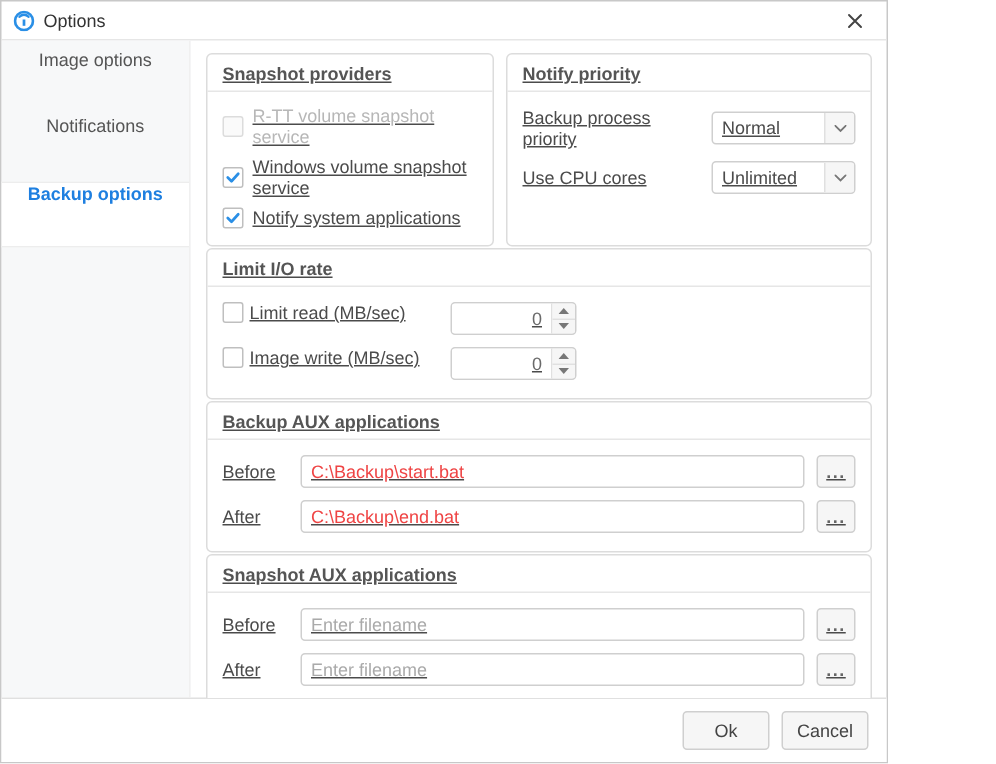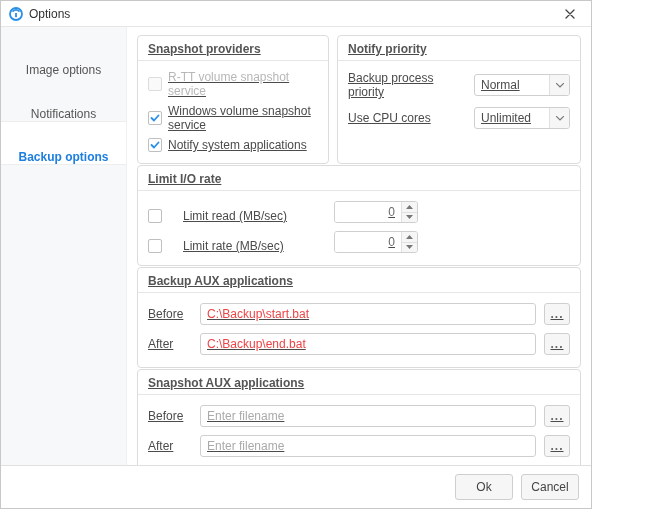--- a/index.html
+++ b/index.html
@@ -44,21 +44,21 @@
   }
   .sidebar {
     width: 126px;
     background: #f7f8f9;
     display: flex; flex-direction: column;
     padding-top: 6px;
     border-right: 1px solid #f0f0f0;
   }
   .sidebar .item {
     height: 44px;
-    display: flex; align-items: flex-end; justify-content: center;
+    display: flex; align-items: flex-start; justify-content: center;
     color: #555;
     cursor: default;
     font-size: 12px;
   }
   .sidebar .item.selected {
     background: #fff;
     color: #1e7fe0;
     font-weight: 600;
     border-top: 1px solid #ededed;
     border-bottom: 1px solid #ededed;
@@ -132,22 +132,22 @@
     display: flex; align-items: center;
     color: #4b4b4b;
   }
   .select .dd {
     width: 20px;
     border-left: 1px solid #e0e0e0;
     display: flex; align-items: center; justify-content: center;
     background: #f6f6f6;
   }
   .io-line {
-    display: flex; align-items: flex-end;
-    gap: 21px;
+    display: flex; align-items: flex-start;
+    gap: 4px;
     padding: 4px 0;
   }
   .spinner-wrap {
     display: inline-flex;
     height: 22px;
     border: 1px solid #cfcfcf;
     border-radius: 3px;
     overflow: hidden;
     background: #fff;
   }
@@ -342,21 +342,21 @@
                       <path d="M0 0 L3.5 4 L7 0" fill="#777"></path>
                     </svg>
                   </span>
               </span>
             </span>
           </div>
           <div class="io-line">
             <span class="chk">
               
             </span>
-            <span style="width:130px">Limit rate (MB/sec)</span>
+            <span style="width:130px">Image write (MB/sec)</span>
             <span class="spinner-wrap">
               <input value="0" style="">
               <span class="btns">
                 <span class="sbtn">
                     <svg width="7" height="4" viewBox="0 0 7 4">
                       <path d="M0 4 L3.5 0 L7 4" fill="#777"></path>
                     </svg>
                   </span>
                 <span class="sbtn">
                     <svg width="7" height="4" viewBox="0 0 7 4">

